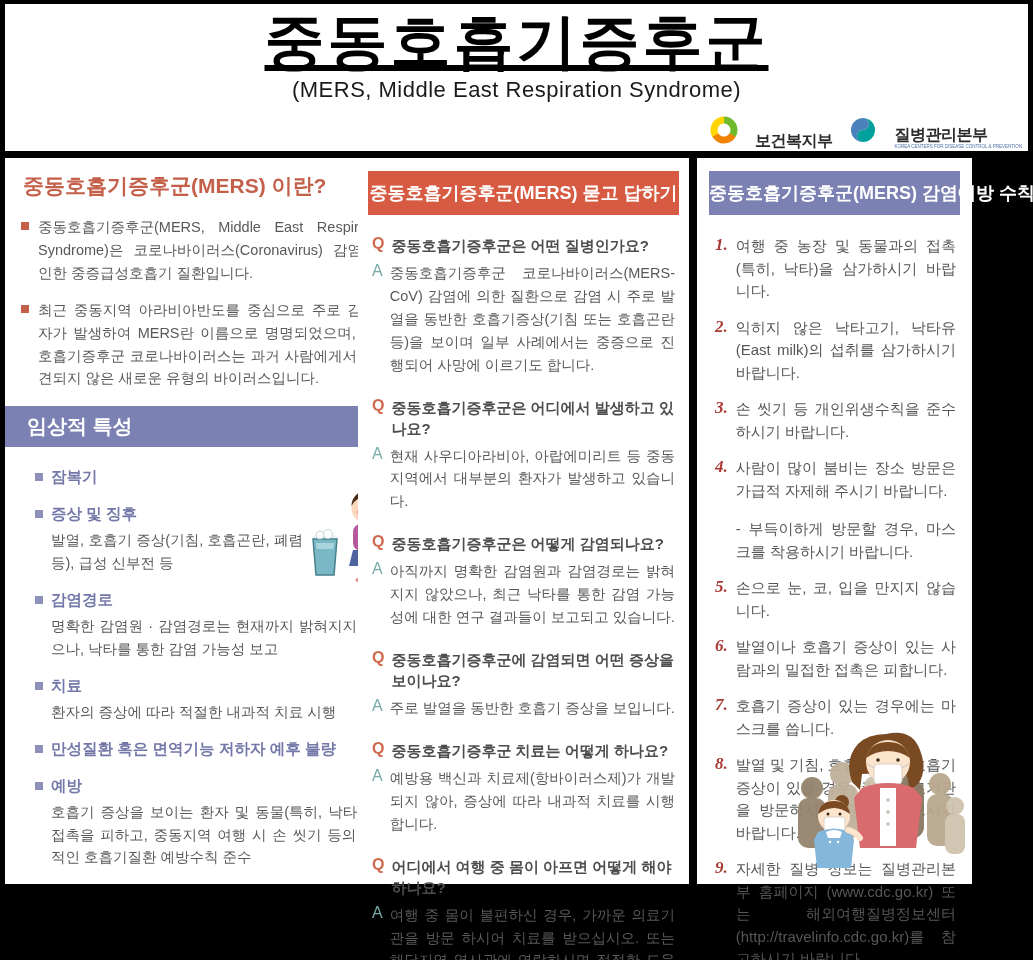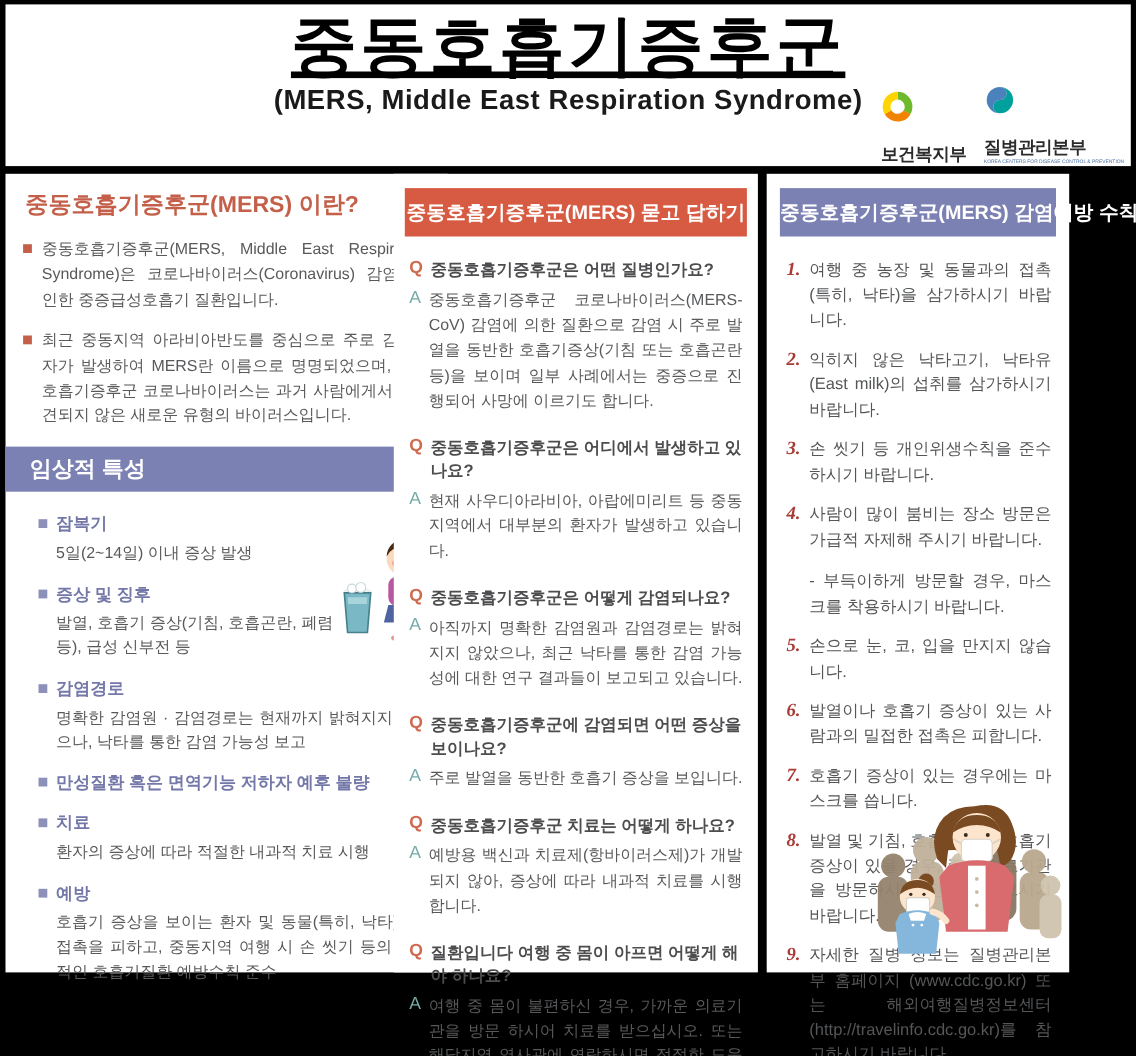--- a/index.html
+++ b/index.html
@@ -2,23 +2,23 @@
 <html><head>
 <meta charset="utf-8">
 <style>
   html,body{margin:0;padding:0;background:#222;}
   *{box-sizing:border-box;}
   .poster{position:relative;width:1033px;height:960px;background:#000;font-family:"Liberation Sans",sans-serif;overflow:hidden;}
   .panel{background:#fff;position:absolute;}
   
   .top{left:5px;top:4px;width:1023px;height:147px;text-align:center;}
   .main-title{margin:6px 0 0 0;font-size:60px;line-height:1.05;font-weight:900;letter-spacing:3px;color:#000;text-decoration:underline;}
-  .subtitle{font-size:25px;font-weight:700;color:#1a1a1a;margin-top:4px;letter-spacing:.5px;}
+  .subtitle{font-size:22px;font-weight:400;color:#1a1a1a;margin-top:4px;letter-spacing:.5px;}
   .logos{position:absolute;right:6px;bottom:2px;display:flex;gap:16px;align-items:flex-end;}
-  .logo{display:flex;gap:16px;align-items:flex-start;flex-direction:column;}
+  .logo{display:flex;gap:16px;align-items:flex-end;}
   .logo-txt{display:flex;flex-direction:column;align-items:flex-start;line-height:1;}
   .logo-label{font-size:16px;font-weight:800;color:#2b2b2b;letter-spacing:-.5px;}
   .logo-sub{font-size:4.5px;color:#4a6fa5;margin-top:2px;letter-spacing:0;}
   
   .col{top:158px;height:726px;padding:0 16px;}
   .col-left{left:5px;width:402px;}
   .col-mid{left:358px;width:331px;padding:0 0;}
   .col-right{left:697px;width:275px;padding:0 2px;}
   .col-left-title{color:#c4604a;font-size:21px;font-weight:800;margin:14px 0 16px 2px;white-space:nowrap;}
   .intro-item{display:flex;gap:9px;margin-bottom:14px;}
@@ -110,21 +110,20 @@
 
     </div>
     <div class="banner">임상적 특성</div>
     <div class="clinical-list">
 
         <div class="citem">
           <div class="hd">
             <span class="sq2"></span>
             <span class="label">잠복기</span>
           </div>
-          <div class="body">5일(2~14일) 이내 증상 발생</div>
         </div>
 
         <div class="citem">
           <div class="hd">
             <span class="sq2"></span>
             <span class="label">증상 및 징후</span>
           </div>
           <div class="body">발열, 호흡기 증상(기침, 호흡곤란, 폐렴 등), 급성 신부전 등</div>
         </div>
 
@@ -132,31 +131,31 @@
           <div class="hd">
             <span class="sq2"></span>
             <span class="label">감염경로</span>
           </div>
           <div class="body">명확한 감염원 · 감염경로는 현재까지 밝혀지지 않았으나, 낙타를 통한 감염 가능성 보고</div>
         </div>
 
         <div class="citem">
           <div class="hd">
             <span class="sq2"></span>
+            <span class="label">치료</span>
+          </div>
+          <div class="body">환자의 증상에 따라 적절한 내과적 치료 시행</div>
+        </div>
+
+        <div class="citem">
+          <div class="hd">
+            <span class="sq2"></span>
             <span class="label">만성질환 혹은 면역기능 저하자 예후 불량</span>
           </div>
 
-        </div>
-
-        <div class="citem">
-          <div class="hd">
-            <span class="sq2"></span>
-            <span class="label">치료</span>
-          </div>
-          <div class="body">환자의 증상에 따라 적절한 내과적 치료 시행</div>
         </div>
 
         <div class="citem">
           <div class="hd">
             <span class="sq2"></span>
             <span class="label">예방</span>
           </div>
           <div class="body">호흡기 증상을 보이는 환자 및 동물(특히, 낙타)과의 접촉을 피하고, 중동지역 여행 시 손 씻기 등의 일반적인 호흡기질환 예방수칙 준수</div>
         </div>
 
@@ -244,21 +243,21 @@
           </div>
           <div class="a-row">
             <span class="a-letter">A</span>
             <span class="a-text">예방용 백신과 치료제(항바이러스제)가 개발되지 않아, 증상에 따라 내과적 치료를 시행합니다.</span>
           </div>
         </div>
 
         <div class="qa-item">
           <div class="q-row">
             <span class="q-letter">Q</span>
-            <span class="q-text">질환입니다 여행 중 몸이 아프면 어떻게 해야 하나요?</span>
+            <span class="q-text">어디에서 여행 중 몸이 아프면 어떻게 해야 하나요?</span>
           </div>
           <div class="a-row">
             <span class="a-letter">A</span>
             <span class="a-text">여행 중 몸이 불편하신 경우, 가까운 의료기관을 방문 하시어 치료를 받으십시오. 또는 해당지역 영사관에 연락하시면 적절한 도움을 받으실 수 있습니다.</span>
           </div>
         </div>
 
     </div>
   </section>
 

